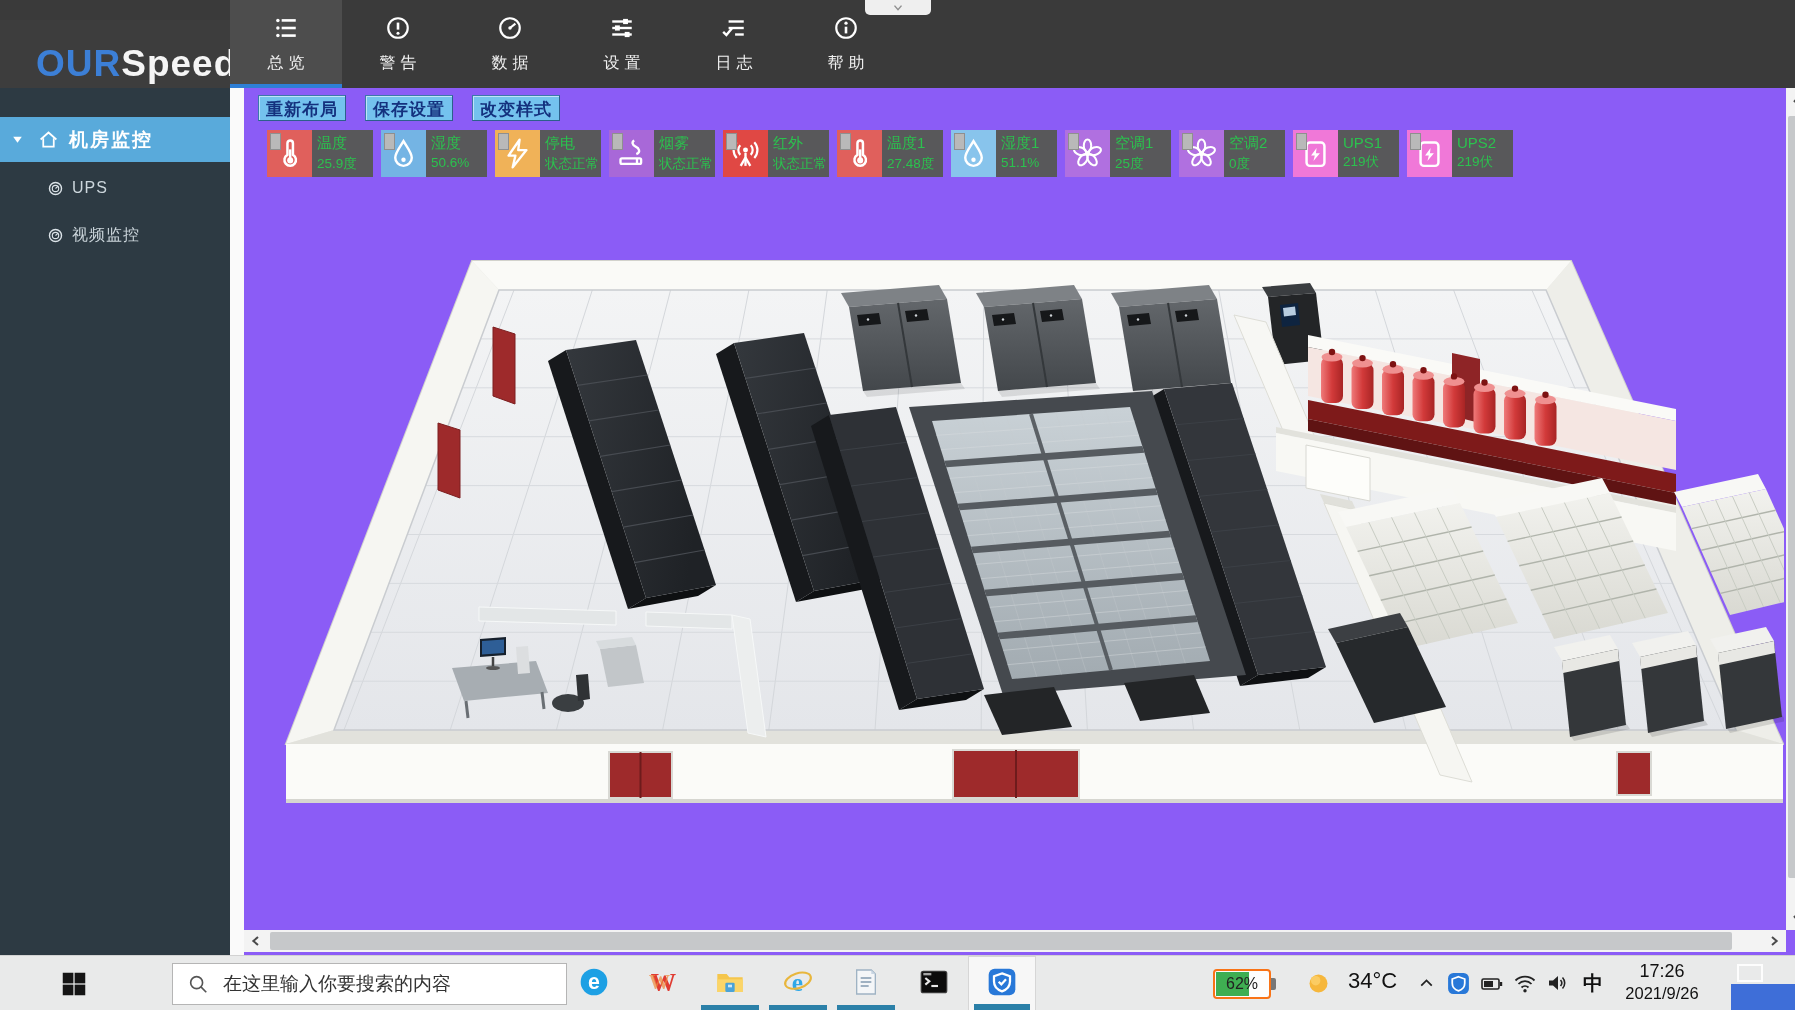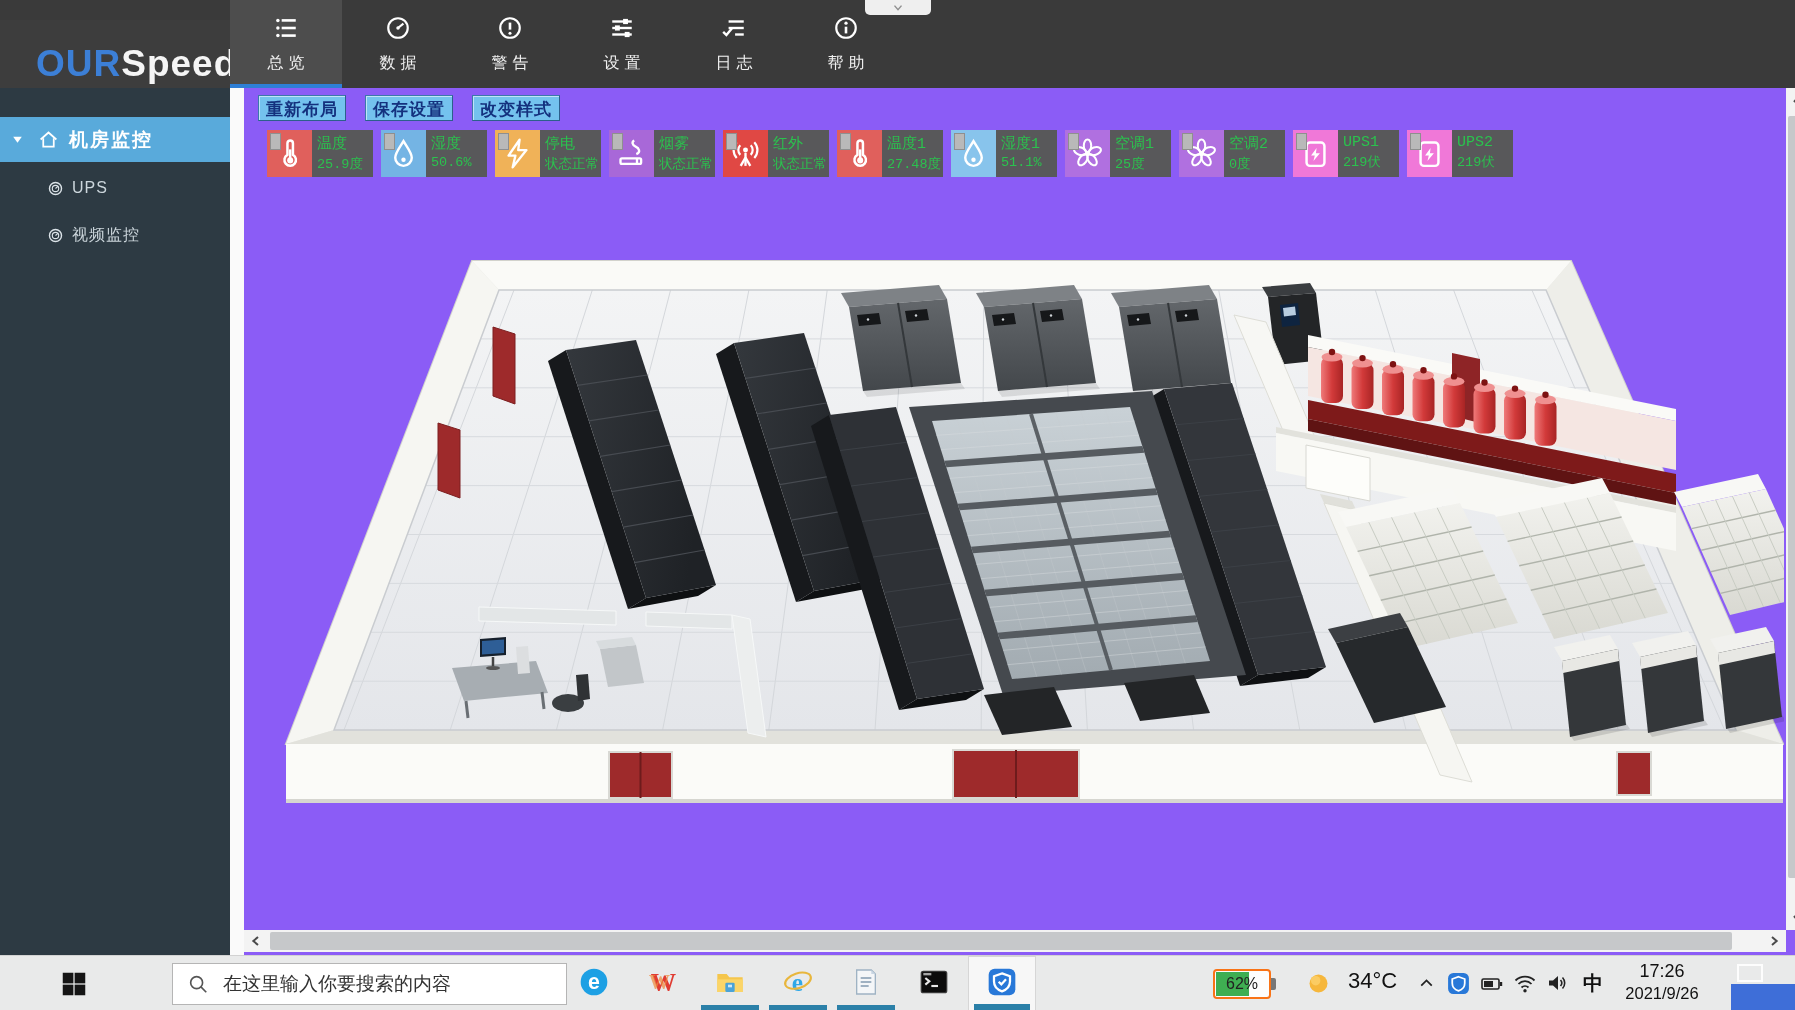--- a/index.html
+++ b/index.html
@@ -28,21 +28,21 @@
   .side-group-label{margin-left:10px;font-size:19px;font-weight:bold;color:#fff;letter-spacing:2px;}
   .side-item{position:absolute;left:0;width:230px;height:30px;display:flex;align-items:center;color:#ccd6dc;cursor:pointer;}
   .side-item .si-ic{margin-left:47px;display:flex;}
   .side-item .si-label{margin-left:8px;font-size:16px;letter-spacing:1px;}
 
   
   .main{position:absolute;left:244px;top:88px;width:1565px;height:867px;background:#8b5cf6;}
   .toolbar{position:absolute;left:14px;top:7px;display:flex;gap:19px;}
   .tbtn{height:26px;padding:2px 7px;background:var(--button-blue,#74c2ee);border:1px solid #3c78ac;border-right-color:#2c5f8c;border-bottom-color:#2c5f8c;box-shadow:inset 1px 1px 0 rgba(255,255,255,.55);font-size:17px;font-weight:bold;color:#14317e;letter-spacing:1px;cursor:pointer;font-family:inherit;}
   .sensor-strip{position:absolute;left:23px;top:42px;display:flex;}
-  .sensor{width:106px;height:62px;margin-right:8px;display:flex;cursor:pointer;font-family:Liberation Mono, monospace;}
+  .sensor{width:106px;height:62px;margin-right:8px;display:flex;cursor:pointer;}
   .s-ic{position:relative;width:45px;height:47px;display:flex;align-items:center;justify-content:center;}
   .s-ic::before{content:"";position:absolute;left:3px;top:3px;width:9px;height:15px;background:#b9b9b9;border:1px solid #8f8f8f;}
   .s-info{width:61px;height:47px;background:#58585a;padding:4px 3px 0 5px;overflow:hidden;}
   .s-name{font-size:15px;color:var(--sensor-green,#2bc24e);white-space:nowrap;}
   .s-value{font-size:13.5px;color:var(--sensor-green,#2bc24e);margin-top:2px;white-space:nowrap;}
   .scene{position:absolute;left:40px;top:167px;width:1500px;height:555px;}
 
   
   .vscroll{position:absolute;left:1542px;top:0;width:23px;height:842px;background:#f3f3f3;}
   .vthumb{position:absolute;left:2px;top:28px;width:19px;height:762px;background:#c6c8ca;border-radius:2px;cursor:pointer;}
@@ -95,32 +95,32 @@
               <circle cx="4.5" cy="12" r="1.6" fill="#fff"></circle>
               <rect x="8" y="10.8" width="13" height="2.4" fill="#fff"></rect>
               <circle cx="4.5" cy="19" r="1.6" fill="#fff"></circle>
               <rect x="8" y="17.8" width="13" height="2.4" fill="#fff"></rect>
             </svg></span>
     <span class="tab-label">总览</span>
   </div>
         <div class="tab">
     <span class="tab-ic"><svg viewBox="0 0 24 24" width="26" height="26">
               <circle cx="12" cy="12" r="9" fill="none" stroke="#fff" stroke-width="2"></circle>
-              <line x1="12" y1="12" x2="17" y2="8" stroke="#fff" stroke-width="2"></line>
-              <circle cx="12" cy="12" r="1.6" fill="#fff"></circle>
-            </svg></span>
-    <span class="tab-label">数据</span>
+              <line x1="12" y1="7" x2="12" y2="13.5" stroke="#fff" stroke-width="2.4"></line>
+              <circle cx="12" cy="16.8" r="1.4" fill="#fff"></circle>
+            </svg></span>
+    <span class="tab-label">警告</span>
   </div>
         <div class="tab">
     <span class="tab-ic"><svg viewBox="0 0 24 24" width="26" height="26">
               <circle cx="12" cy="12" r="9" fill="none" stroke="#fff" stroke-width="2"></circle>
-              <line x1="12" y1="7" x2="12" y2="13.5" stroke="#fff" stroke-width="2.4"></line>
-              <circle cx="12" cy="16.8" r="1.4" fill="#fff"></circle>
-            </svg></span>
-    <span class="tab-label">警告</span>
+              <line x1="12" y1="12" x2="17" y2="8" stroke="#fff" stroke-width="2"></line>
+              <circle cx="12" cy="12" r="1.6" fill="#fff"></circle>
+            </svg></span>
+    <span class="tab-label">数据</span>
   </div>
         <div class="tab">
     <span class="tab-ic"><svg viewBox="0 0 24 24" width="26" height="26">
               <line x1="3" y1="6" x2="21" y2="6" stroke="#fff" stroke-width="2.2"></line>
               <rect x="13" y="3.6" width="4.5" height="4.8" fill="#fff"></rect>
               <line x1="3" y1="12" x2="21" y2="12" stroke="#fff" stroke-width="2.2"></line>
               <rect x="5.5" y="9.6" width="4.5" height="4.8" fill="#fff"></rect>
               <line x1="3" y1="18" x2="21" y2="18" stroke="#fff" stroke-width="2.2"></line>
               <rect x="14.5" y="15.6" width="4.5" height="4.8" fill="#fff"></rect>
             </svg></span>

